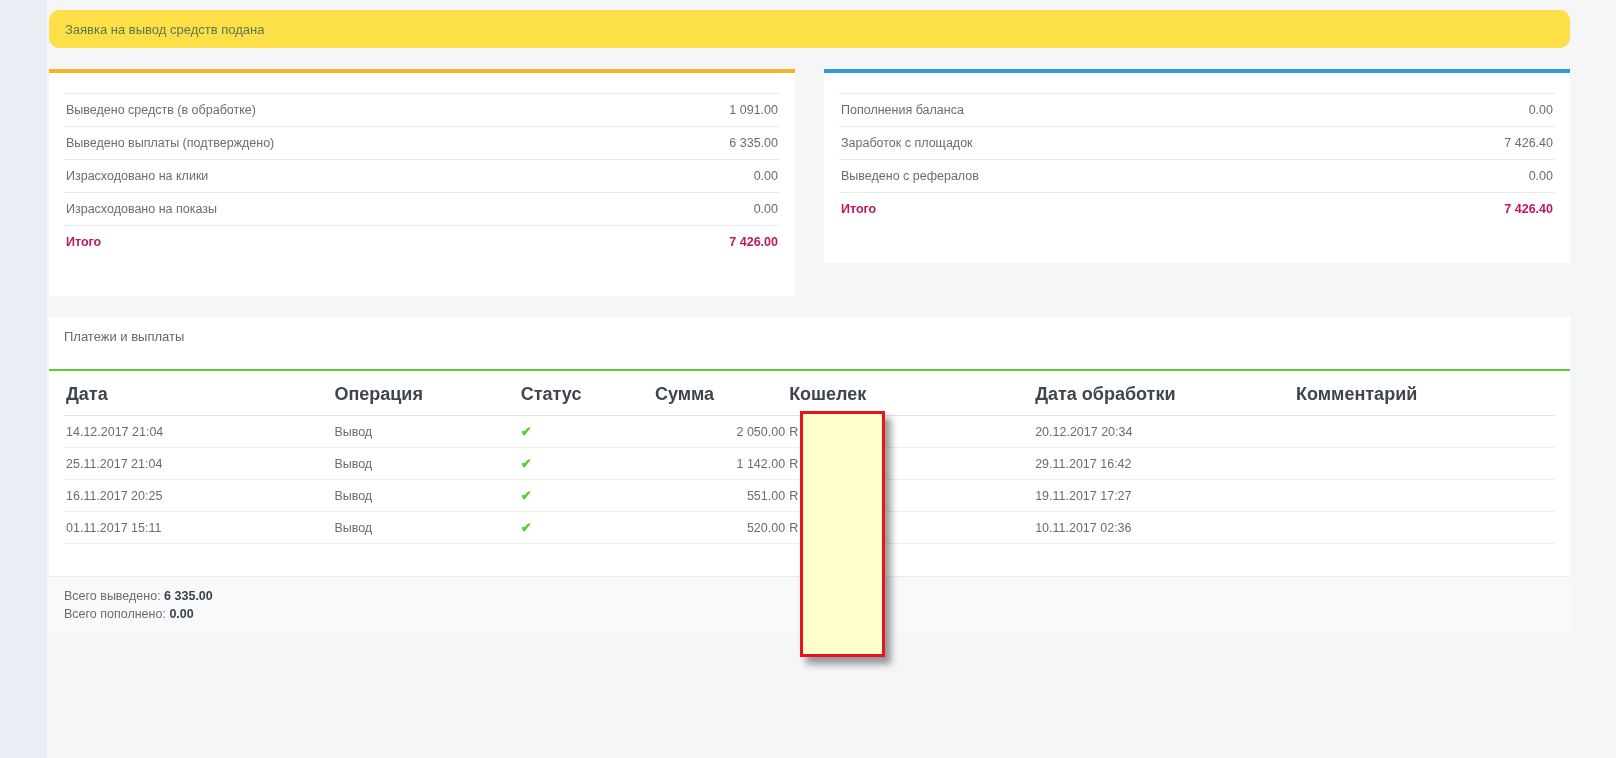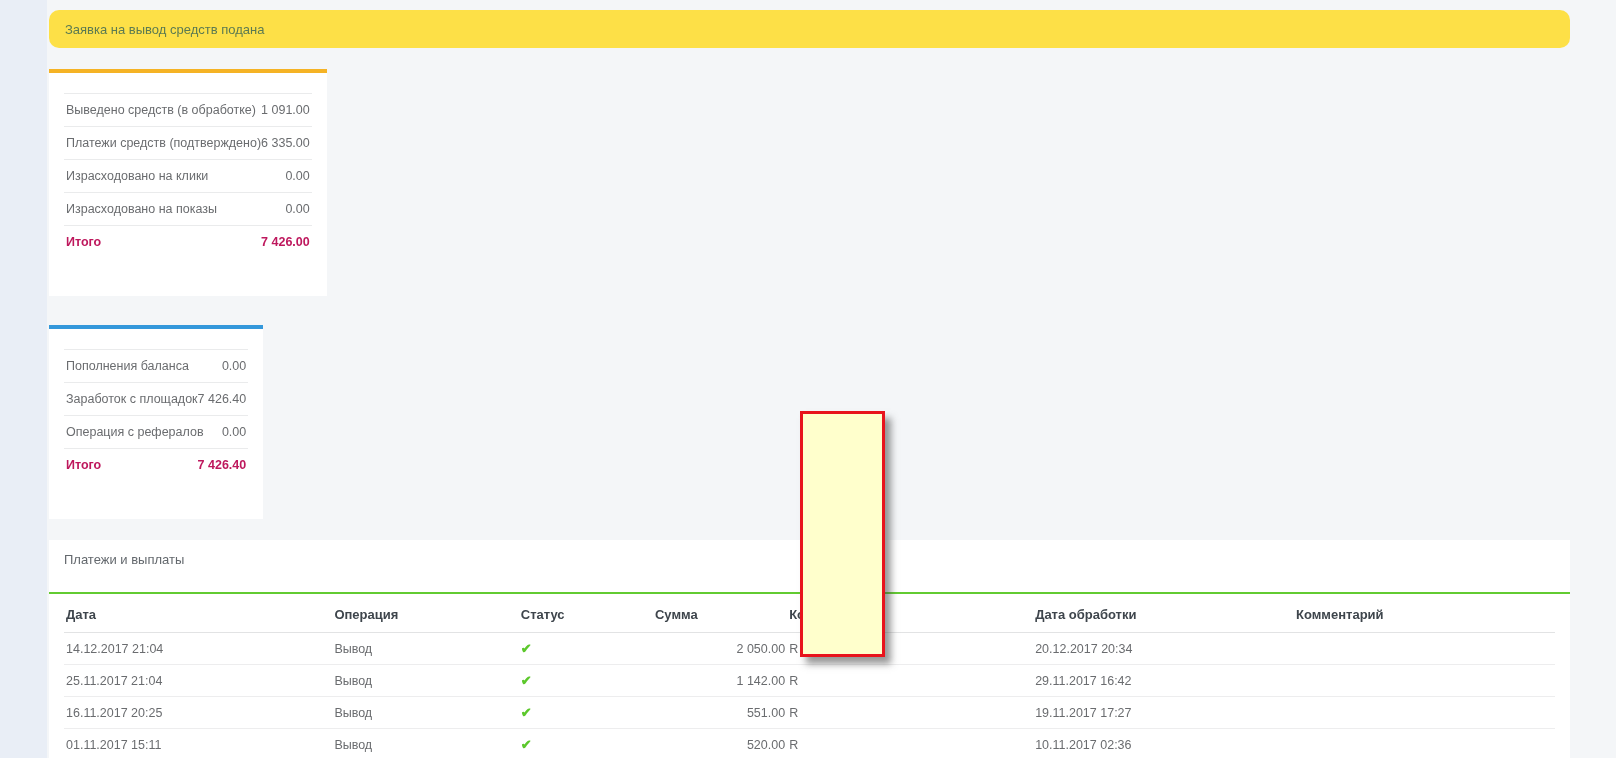--- a/index.html
+++ b/index.html
@@ -26,21 +26,20 @@
     padding:12px 16px;
     font-size:13px;
     height:38px;
   }
   
   .panels-row {
     display:flex;
     gap:29px;
     margin-top:21px;
     align-items:flex-start;
-    flex-direction:column;
   }
   .hpanel {
     background:#fff;
     flex:1;
     border-top:4px solid #ccc;
   }
   .hpanel .panel-rows { padding:20px 15px 38px 15px; }
   .stat-row {
     display:flex;
     justify-content:space-between;
@@ -62,21 +61,21 @@
     background:#fff;
   }
   .table-wrap { padding:0 15px 32px 15px; }
   table.payments {
     width:100%;
     border-collapse:collapse;
     table-layout:fixed;
   }
   table.payments th {
     text-align:left;
-    font-size:13px;
+    font-size:18px;
     color:#3e454c;
     padding:13px 2px 10px 2px;
     border-bottom:1px solid #e2e3e4;
     font-weight:bold;
   }
   table.payments td {
     font-size:12.5px;
     color:#6a6c6f;
     padding:8px 2px;
     border-bottom:1px solid #ededee;
@@ -120,21 +119,21 @@
   </div>
 
   <div class="panels-row">
     <div class="hpanel" style="border-top-color: rgb(245, 179, 37);">
       <div class="panel-rows">
           <div class="stat-row">
             <span>Выведено средств (в обработке)</span>
             <span>1 091.00</span>
           </div>
           <div class="stat-row">
-            <span>Платежи средств (подтверждено)</span>
+            <span>Выведено выплаты (подтверждено)</span>
             <span>6 335.00</span>
           </div>
           <div class="stat-row">
             <span>Израсходовано на клики</span>
             <span>0.00</span>
           </div>
           <div class="stat-row">
             <span>Израсходовано на показы</span>
             <span>0.00</span>
           </div>
@@ -148,21 +147,21 @@
       <div class="panel-rows">
           <div class="stat-row">
             <span>Пополнения баланса</span>
             <span>0.00</span>
           </div>
           <div class="stat-row">
             <span>Заработок с площадок</span>
             <span>7 426.40</span>
           </div>
           <div class="stat-row">
-            <span>Операция с рефералов</span>
+            <span>Выведено с рефералов</span>
             <span>0.00</span>
           </div>
           <div class="stat-row total">
             <span>Итого</span>
             <span>7 426.40</span>
           </div>
         </div>
     </div>
   </div>
 
@@ -225,17 +224,27 @@
               <td>Вывод</td>
               <td><span class="icon-check" style="color:#5cc82c">✔</span></td>
               <td class="num">520.00</td>
               <td>R</td>
               <td>10.11.2017 02:36</td>
               <td></td>
             </tr>
           </tbody>
       </table>
     </div>
+    <div class="panel-footer">
+      <div>
+        <span>Всего выведено:</span>
+        <b>6 335.00</b>
+      </div>
+      <div>
+        <span>Всего пополнено:</span>
+        <b>0.00</b>
+      </div>
+    </div>
   </div>
 
 </div>
 
 <div class="redaction-box" style="background: rgb(255, 255, 204); border-color: rgb(232, 19, 28);"></div>
 
 </body></html>

